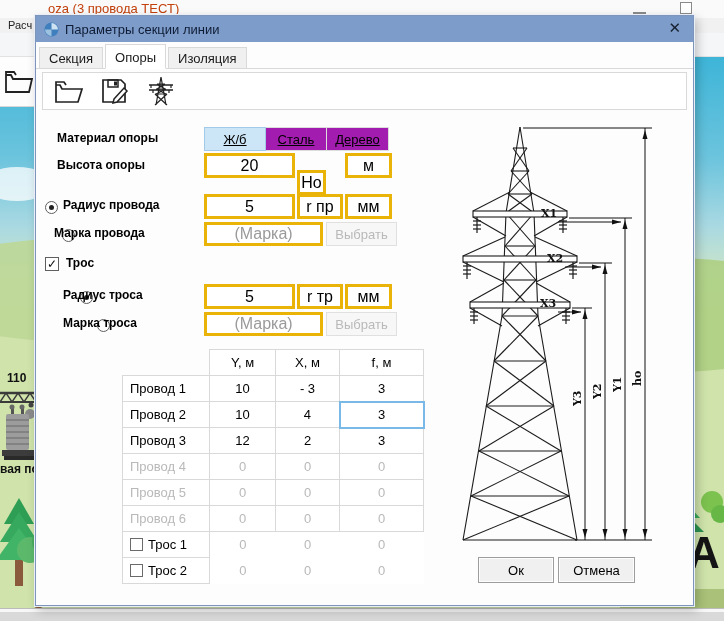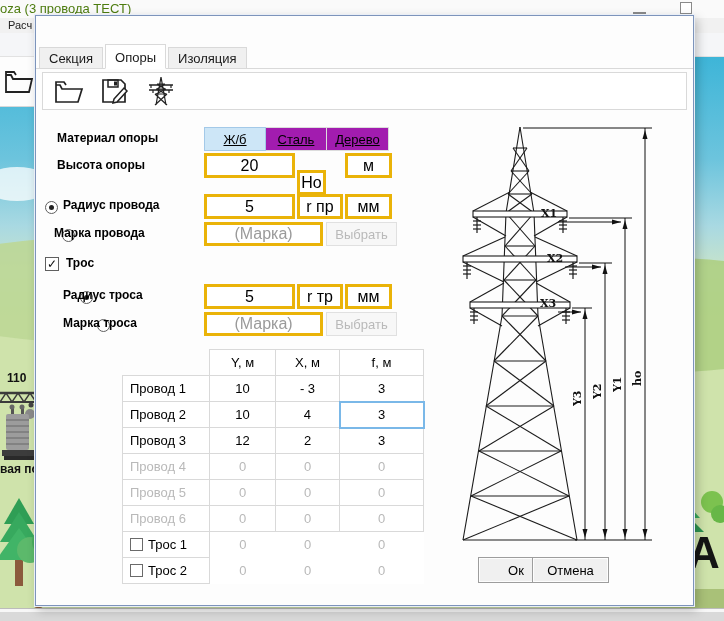--- a/index.html
+++ b/index.html
@@ -2,21 +2,21 @@
 <html><head>
 <meta charset="utf-8">
 <style>
   * { margin:0; padding:0; box-sizing:border-box; }
   html,body { width:724px; height:621px; }
   body { font-family:"Liberation Sans", sans-serif; position:relative; overflow:hidden; background:#e8e8e8; }
   .abs { position:absolute; }
 
   
   .p-titlebar { left:0; top:0; width:724px; height:18px; background:#fafafa; }
-  .p-title { left:0; top:1px; font-size:13px; color:#4d7c0f; white-space:nowrap; }
+  .p-title { left:0; top:1px; font-size:13px; color:#c2410c; white-space:nowrap;padding-left:48px; }
   .p-min { left:633px; top:12px; width:13px; height:3px; background:#8a8a8a; }
   .p-max { left:680px; top:2px; width:12px; height:12px; border:1.5px solid #8a8a8a; background:#fff; }
   .p-menubar { left:0; top:18px; width:724px; height:15px; background:#f1f1f1; }
   .p-menu { left:8px; top:19px; font-size:11px; color:#222; }
   .p-toolrow { left:0; top:33px; width:724px; height:24px; background:#f5f6f8; border-bottom:1px solid #e2e2e2; }
   .p-sidetool { left:0; top:57px; width:37px; height:50px; background:#fdfdfd; border-right:1px solid #d8d8d8; border-bottom:1px solid #d8d8d8; z-index:2;}
   .canvas { left:0; top:57px; width:724px; height:564px; background:linear-gradient(#3eb5d8 0%, #6cc4dd 18%, #a9d9e2 30%, #c9e4c9 38%, #cfe3ab 46%, #cfe3ab 100%); }
   .cloud { left:-18px; top:110px; width:70px; height:34px; background:rgba(255,255,255,.75); border-radius:50%; }
   .hill1 { left:-120px; top:178px; width:520px; height:110px; background:#bcd796; border-radius:50%; opacity:.9; }
   .hill2 { left:280px; top:198px; width:620px; height:120px; background:#aecf83; border-radius:50%; opacity:.9; }
@@ -54,21 +54,21 @@
   table.coords { border-collapse:collapse; table-layout:fixed; font-size:13px;margin-left:24px; }
   table.coords td { border:1px solid #d9d9d9; height:26px; text-align:center; color:#000; background:#fff; }
   table.coords td.rowlbl { text-align:left; padding-left:7px; }
   table.coords td.blank { border:none; background:transparent; }
   table.coords td.dis { color:#b9b9b9; }
   table.coords td.nob { border:none; color:#b9b9b9; }
   table.coords td.focus { border:2px solid #7ab8e8; }
   .rowchk { width:13px; height:13px; border:1px solid #6a6a6a; background:#fff; display:inline-block; vertical-align:-2px; margin-right:5px; }
 
   .okbtn { left:442px; top:541px; width:76px; height:26px; background:#f0f0f0; border:1px solid #9d9d9d; box-shadow:inset 0 0 0 1px #fdfdfd; font-size:13px; color:#000; display:flex; align-items:center; justify-content:center; }
-  .cancelbtn { left:496px; top:541px; width:77px; height:26px; background:#f0f0f0; border:1px solid #9d9d9d; box-shadow:inset 0 0 0 1px #fdfdfd; font-size:13px; color:#000; display:flex; align-items:center; justify-content:center; }
+  .cancelbtn { left:522px; top:541px; width:77px; height:26px; background:#f0f0f0; border:1px solid #9d9d9d; box-shadow:inset 0 0 0 1px #fdfdfd; font-size:13px; color:#000; display:flex; align-items:center; justify-content:center; }
 
   svg text.dim { font-family:"DejaVu Serif", serif; font-size:11px; font-weight:bold; fill:#111; }
 </style>
 </head>
 <body>
 
 <div class="abs p-titlebar"></div>
 <div class="abs p-title">oza (3 провода ТЕСТ)</div>
 <div class="abs p-min"></div>
 <div class="abs p-max"></div>
@@ -131,20 +131,29 @@
   <rect x="24" y="44" width="7" height="12" fill="#8b5a3c"></rect>
   <circle cx="62" cy="18" r="11" fill="#7cc24f"></circle>
   <circle cx="70" cy="30" r="9" fill="#67b747"></circle>
 </svg>
 <div class="abs brandA">A</div>
 <div class="abs voltage">110</div>
 <div class="abs caption">вая по</div>
 
 <div class="abs dlg">
 
+  <div class="abs dlg-titlebar">
+    <svg width="15" height="15" viewBox="0 0 15 15">
+      <circle cx="7.5" cy="7.5" r="7" fill="#3f7fbe"></circle>
+      <path d="M7.5 1 A6.5 6.5 0 0 1 14 7.5 L7.5 7.5 Z" fill="#cfe2f2"></path>
+      <path d="M7.5 14 A6.5 6.5 0 0 1 1 7.5 L7.5 7.5 Z" fill="#9cc2e0"></path>
+    </svg>
+    <span class="dlg-title">Параметры секции линии</span>
+    <span class="dlg-close">✕</span>
+  </div>
 
   <div class="abs tabs">
     <div class="tab">Секция</div>
     <div class="tab active">Опоры</div>
     <div class="tab">Изоляция</div>
   </div>
   <div class="abs tabsep"></div>
 
   <div class="abs toolbox">
     <div class="toolbtn">

